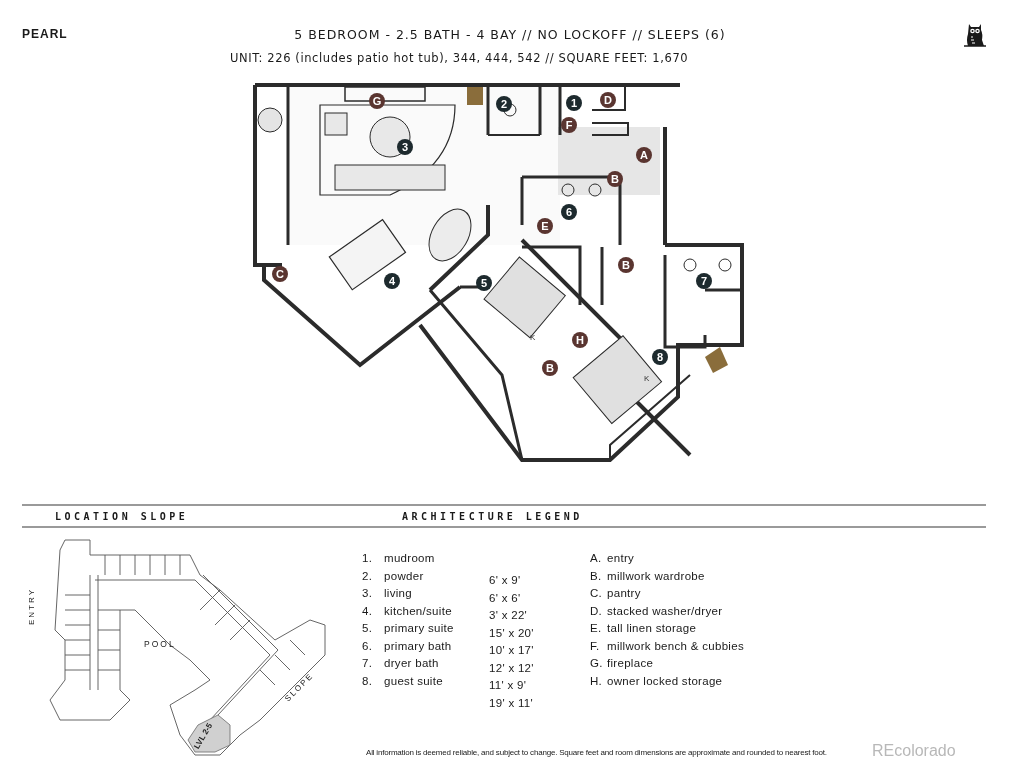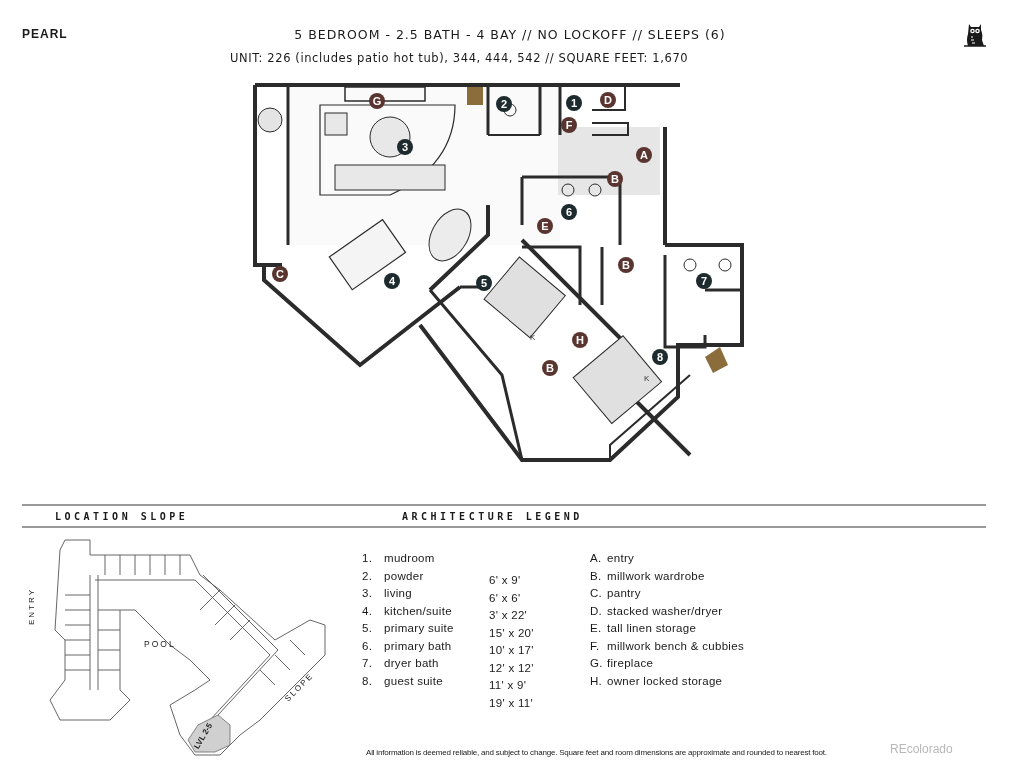--- a/index.html
+++ b/index.html
@@ -14,21 +14,21 @@
   .section-label { top: 511px; font-size: 10px; letter-spacing: 3.5px; font-weight: bold; font-family: "DejaVu Sans Mono", monospace; }
   .loc { left: 20px; top: 530px; width: 320px; height: 230px; }
   .legend-rooms { left: 362px; top: 552px; }
   .legend-features { left: 590px; top: 552px; }
   .row { height: 17.5px; font-size: 11.5px; display: flex; white-space: nowrap; letter-spacing: 0.3px; }
   .row .num { width: 22px; }
   .row .name { width: 105px; }
   .row .dim { width: 80px; margin-top: 22px; }
   .row .key { width: 17px; }
   .disclaimer { left: 366px; top: 748px; font-size: 8px; letter-spacing: -0.2px; }
-  .watermark { left: 890px; top: 742px; font-size: 12px; color: #b8b8b8; }
+  .watermark { left: 872px; top: 742px; font-size: 16px; color: #b8b8b8; }
   .badge-dark { fill: #1d2a2e; }
   .badge-brown { fill: #5a3530; }
   .badge-text { fill: #ffffff; font-size: 11px; font-weight: bold; font-family: "Liberation Sans", sans-serif; text-anchor: middle; dominant-baseline: central; }
 </style>
 </head>
 <body>
 
 <div class="abs brand">PEARL</div>
 <div class="abs headline">5 BEDROOM - 2.5 BATH - 4 BAY  //  NO LOCKOFF  //  SLEEPS (6)</div>
 <div class="abs subline">UNIT: 226 (includes patio hot tub), 344, 444, 542  //  SQUARE FEET: 1,670</div>

